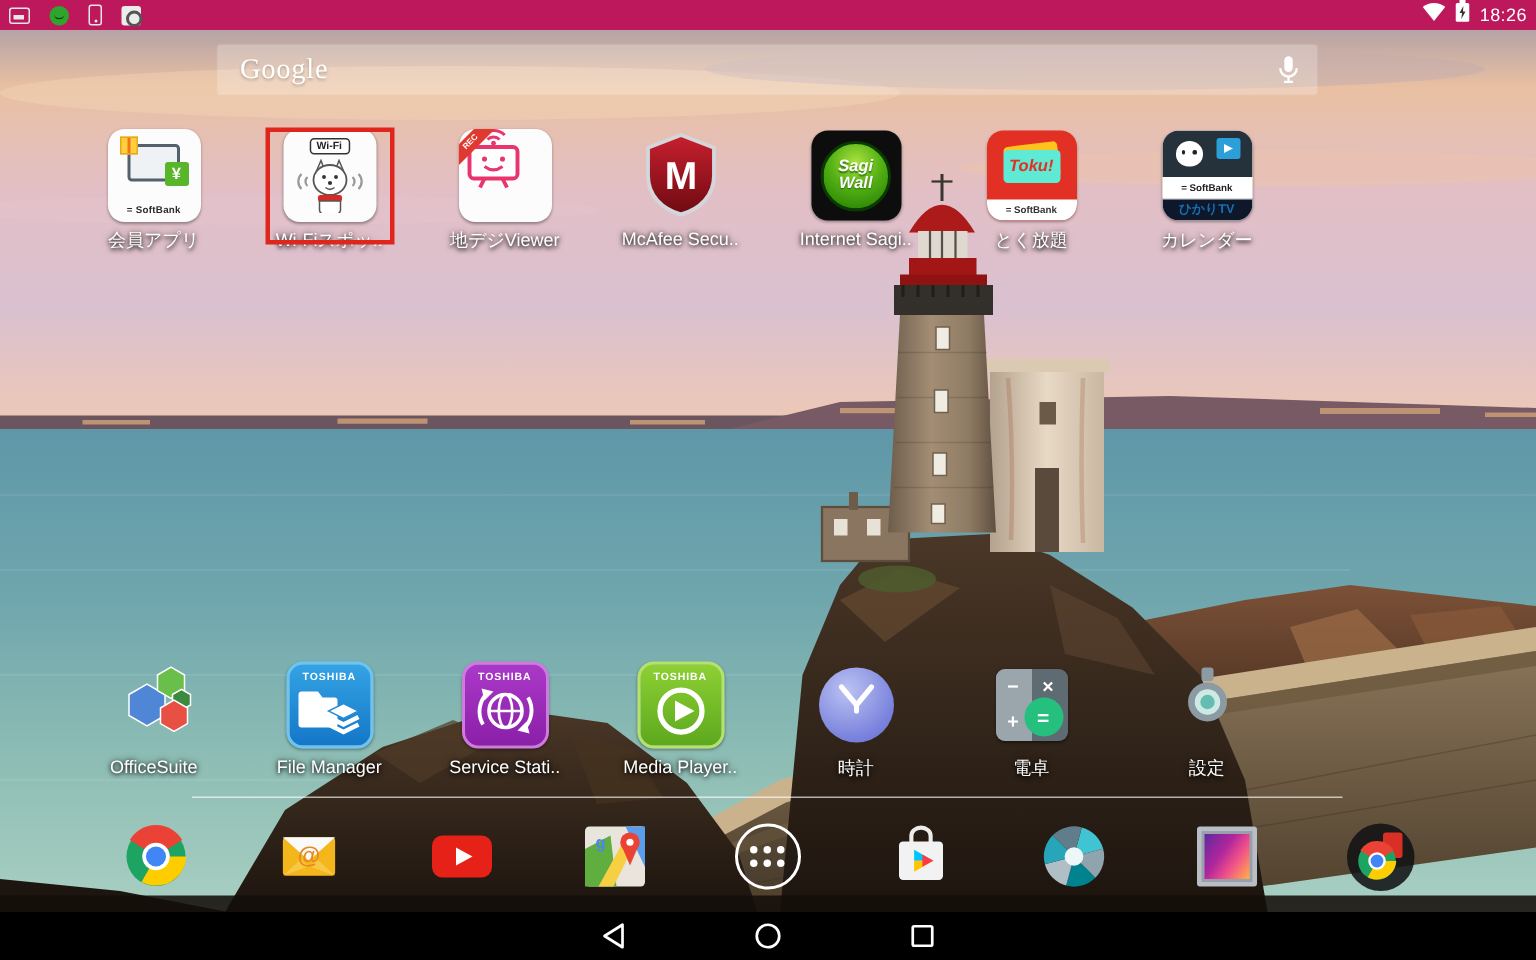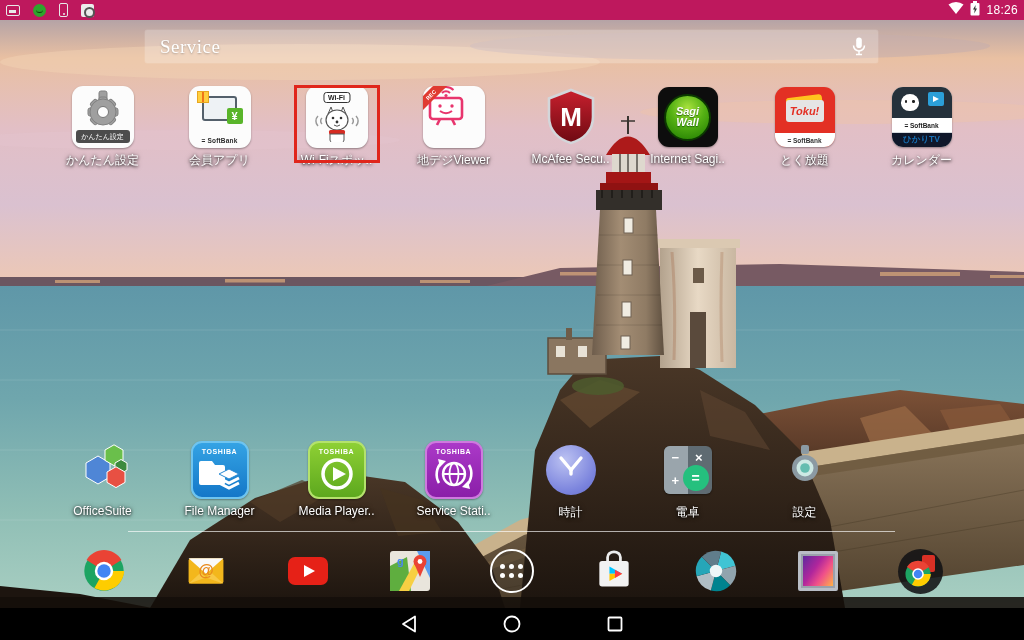--- a/index.html
+++ b/index.html
@@ -67,21 +67,21 @@
     transform:rotate(-45deg); color:#fff; font-size:5.5px; font-weight:bold; text-align:center; line-height:10px; }
   .sagi-tile { background:#0d0d0d; display:flex; align-items:center; justify-content:center; }
   .sagi-circle { width:47px; height:47px; border-radius:50%;
     background:radial-gradient(circle at 50% 28%, #a9e23e 0%, #55b114 45%, #1e7a00 100%);
     border:2px solid #0b3a00; display:flex; flex-direction:column; align-items:center; justify-content:center;
     color:#fff; font-style:italic; font-weight:bold; font-size:11px; line-height:11px;
     text-shadow:0 1px 1px rgba(0,60,0,.6);text-align:right; }
   .toku-tile { background:#e33024; }
   .toku-card-back { position:absolute; left:12px; top:9px; width:36px; height:24px; background:#ffc31e;
     border-radius:3px; transform:rotate(-7deg); }
-  .toku-card { position:absolute; left:11px; top:13px; width:38px; height:22px; background:#e5e5e5;
+  .toku-card { position:absolute; left:11px; top:13px; width:38px; height:22px; background:#5eead4;
     border-radius:3px; color:#e33024; font-style:italic; font-weight:bold; font-size:11px;
     display:flex; align-items:center; justify-content:center; }
   .toku-band { position:absolute; left:0; right:0; bottom:0; height:14px; background:#fff;
     display:flex; align-items:center; justify-content:center; font-size:6.5px; font-weight:bold; color:#333; }
   .doko-top { position:absolute; left:0; right:0; top:0; height:31px; background:#25313b; }
   .doko-seal { position:absolute; left:9px; top:7px; width:18px; height:17px; background:#fff; border-radius:50% 50% 46% 46%; }
   .doko-seal::before { content:""; position:absolute; left:4px; top:6px; width:2.5px; height:2.5px; background:#222; border-radius:50%; }
   .doko-seal::after { content:""; position:absolute; right:4px; top:6px; width:2.5px; height:2.5px; background:#222; border-radius:50%; }
   .doko-play { position:absolute; right:8px; top:5px; width:16px; height:14px; background:#2b9fd8; border-radius:2px; }
   .doko-play::after { content:""; position:absolute; left:5.5px; top:3.5px; border-left:6px solid #fff;
@@ -298,55 +298,33 @@
           <rect x="3" y="0" width="4" height="2" fill="#fff"></rect>
           <rect x="0.5" y="2" width="9" height="12.5" rx="1" fill="#fff"></rect>
           <polygon points="5.6,4 3,8.6 4.7,8.6 4.2,12.6 7,7.6 5.3,7.6" fill="#333"></polygon>
         </svg>
       </span>
       <span class="sb-time">18:26</span>
     </div>
   </div>
 
   <div class="searchbar">
-    <span class="g-logo">Service</span>
+    <span class="g-logo">Google</span>
     <span class="mic">
       <svg width="14" height="20" viewBox="0 0 14 20">
         <rect x="4.2" y="0.5" width="5.6" height="10.5" rx="2.8" fill="#fff"></rect>
         <path d="M1.5,8.5 a5.5,5.5 0 0 0 11,0" stroke="#fff" stroke-width="1.5" fill="none"></path>
         <line x1="7" y1="14" x2="7" y2="17" stroke="#fff" stroke-width="1.5"></line>
         <line x1="4" y1="17.5" x2="10" y2="17.5" stroke="#fff" stroke-width="1.5"></line>
       </svg>
     </span>
   </div>
 
   <div class="approw row1">
 
-    <div class="app-cell">
-      <div class="icon-box">
-          <div class="tile white-tile" style="width:62px;height:62px;">
-        <svg width="62" height="62" viewBox="0 0 62 62">
-          <g fill="#9f9f9f" stroke="#818181" stroke-width="1">
-            <rect x="27" y="5" width="8" height="10" rx="2"></rect>
-                <rect x="27" y="31" width="8" height="10" rx="2" transform="rotate(45 31 26)"></rect>
-            <rect x="27" y="31" width="8" height="10" rx="2" transform="rotate(90 31 26)"></rect>
-                <rect x="27" y="31" width="8" height="10" rx="2" transform="rotate(135 31 26)"></rect>
-            <rect x="27" y="31" width="8" height="10" rx="2" transform="rotate(180 31 26)"></rect>
-                <rect x="27" y="31" width="8" height="10" rx="2" transform="rotate(225 31 26)"></rect>
-            <rect x="27" y="31" width="8" height="10" rx="2" transform="rotate(270 31 26)"></rect>
-                <rect x="27" y="31" width="8" height="10" rx="2" transform="rotate(315 31 26)"></rect>
-            <circle cx="31" cy="26" r="13"></circle>
-          </g>
-          <circle cx="31" cy="26" r="5.5" fill="#fcfcfc" stroke="#777"></circle>
-        </svg>
-        <div class="kantan-band">かんたん設定</div>
-      </div>
-        </div>
-      <div class="app-label">かんたん設定</div>
-    </div>
 
     <div class="app-cell">
       <div class="icon-box">
           <div class="tile white-tile" style="width:62px;height:62px;">
         <div class="kaiin-tablet"></div>
         <div class="kaiin-gift"></div>
         <div class="kaiin-yen">¥</div>
         <div class="brand-line">= SoftBank</div>
       </div>
         </div>
@@ -476,47 +454,47 @@
           <path d="M26,23 L36,28 L46,23" stroke="#fff" stroke-width="3" fill="none"></path>
           <path d="M26,28 L36,33 L46,28" stroke="#fff" stroke-width="3" fill="none"></path>
         </svg>
       </div>
         </div>
       <div class="app-label">File Manager</div>
     </div>
 
     <div class="app-cell">
       <div class="icon-box">
-          <div class="tile tosh-tile mp-tile" style="width:58px;height:58px;">
-        <div class="tosh-brand">TOSHIBA</div>
-        <svg width="54" height="40" viewBox="0 0 54 40">
-          <circle cx="27" cy="19" r="14" stroke="#fff" stroke-width="3.5" fill="none"></circle>
-          <polygon points="23,12 23,26 36,19" fill="#fff"></polygon>
-        </svg>
-      </div>
-        </div>
-      <div class="app-label">Media Player..</div>
-    </div>
-
-    <div class="app-cell">
-      <div class="icon-box">
           <div class="tile tosh-tile ss-tile" style="width:58px;height:58px;">
         <div class="tosh-brand">TOSHIBA</div>
         <svg width="54" height="40" viewBox="0 0 54 40">
           <circle cx="27" cy="19" r="11" stroke="#fff" stroke-width="2.4" fill="none"></circle>
           <ellipse cx="27" cy="19" rx="4.5" ry="11" stroke="#fff" stroke-width="1.8" fill="none"></ellipse>
           <line x1="16" y1="19" x2="38" y2="19" stroke="#fff" stroke-width="1.8"></line>
           <path d="M12,28 A17,17 0 0 1 15,7" stroke="#fff" stroke-width="2.6" fill="none"></path>
           <polygon points="11,4 19,6 13,12" fill="#fff"></polygon>
           <path d="M42,10 A17,17 0 0 1 39,31" stroke="#fff" stroke-width="2.6" fill="none"></path>
           <polygon points="43,34 35,32 41,26" fill="#fff"></polygon>
         </svg>
       </div>
         </div>
       <div class="app-label">Service Stati..</div>
+    </div>
+
+    <div class="app-cell">
+      <div class="icon-box">
+          <div class="tile tosh-tile mp-tile" style="width:58px;height:58px;">
+        <div class="tosh-brand">TOSHIBA</div>
+        <svg width="54" height="40" viewBox="0 0 54 40">
+          <circle cx="27" cy="19" r="14" stroke="#fff" stroke-width="3.5" fill="none"></circle>
+          <polygon points="23,12 23,26 36,19" fill="#fff"></polygon>
+        </svg>
+      </div>
+        </div>
+      <div class="app-label">Media Player..</div>
     </div>
 
     <div class="app-cell">
       <div class="icon-box">
         <svg width="54" height="54" viewBox="0 0 54 54">
           <defs>
               <radialGradient id="clkG" cx=".38" cy=".3" r=".9">
             <stop offset="0" stop-color="#bcc2f2"></stop>
                 <stop offset=".7" stop-color="#7b84dd"></stop>
             <stop offset="1" stop-color="#656ed0"></stop>

